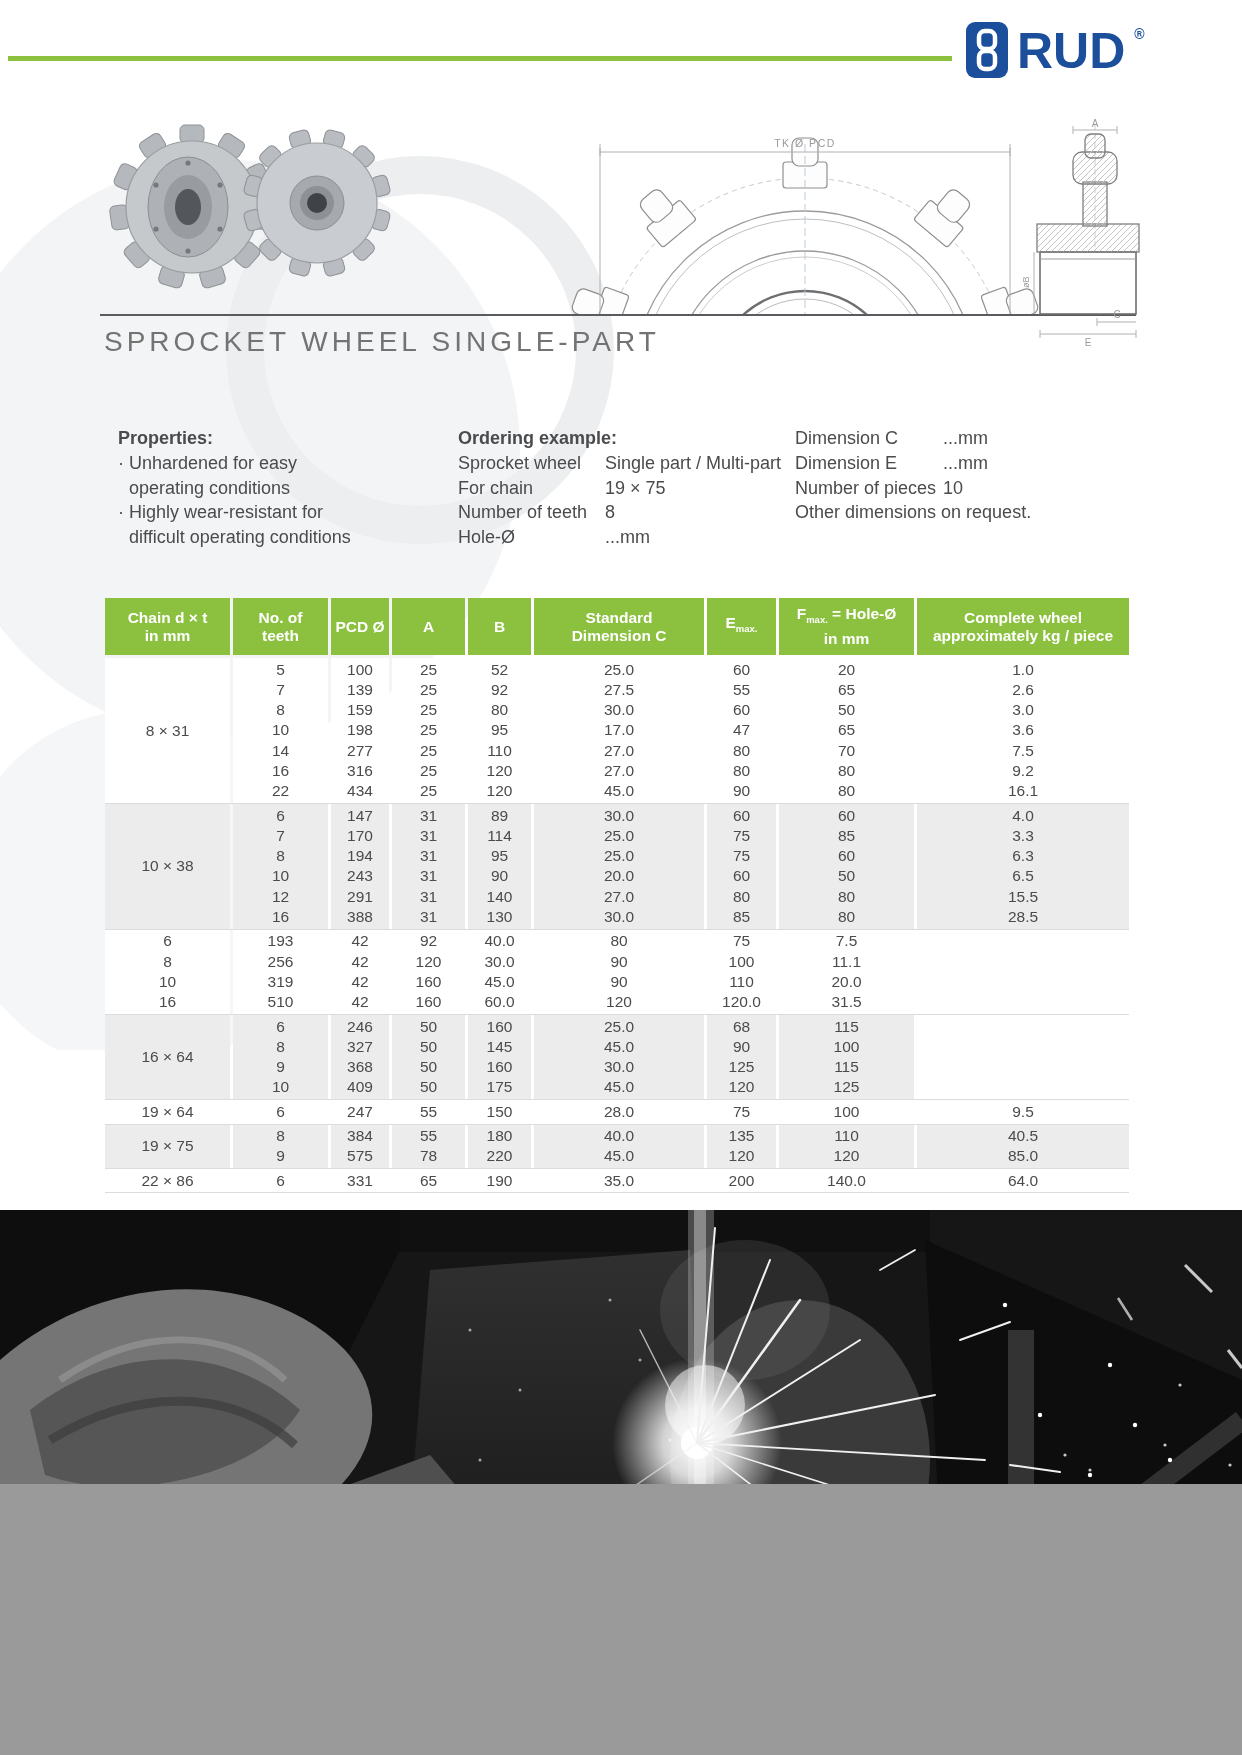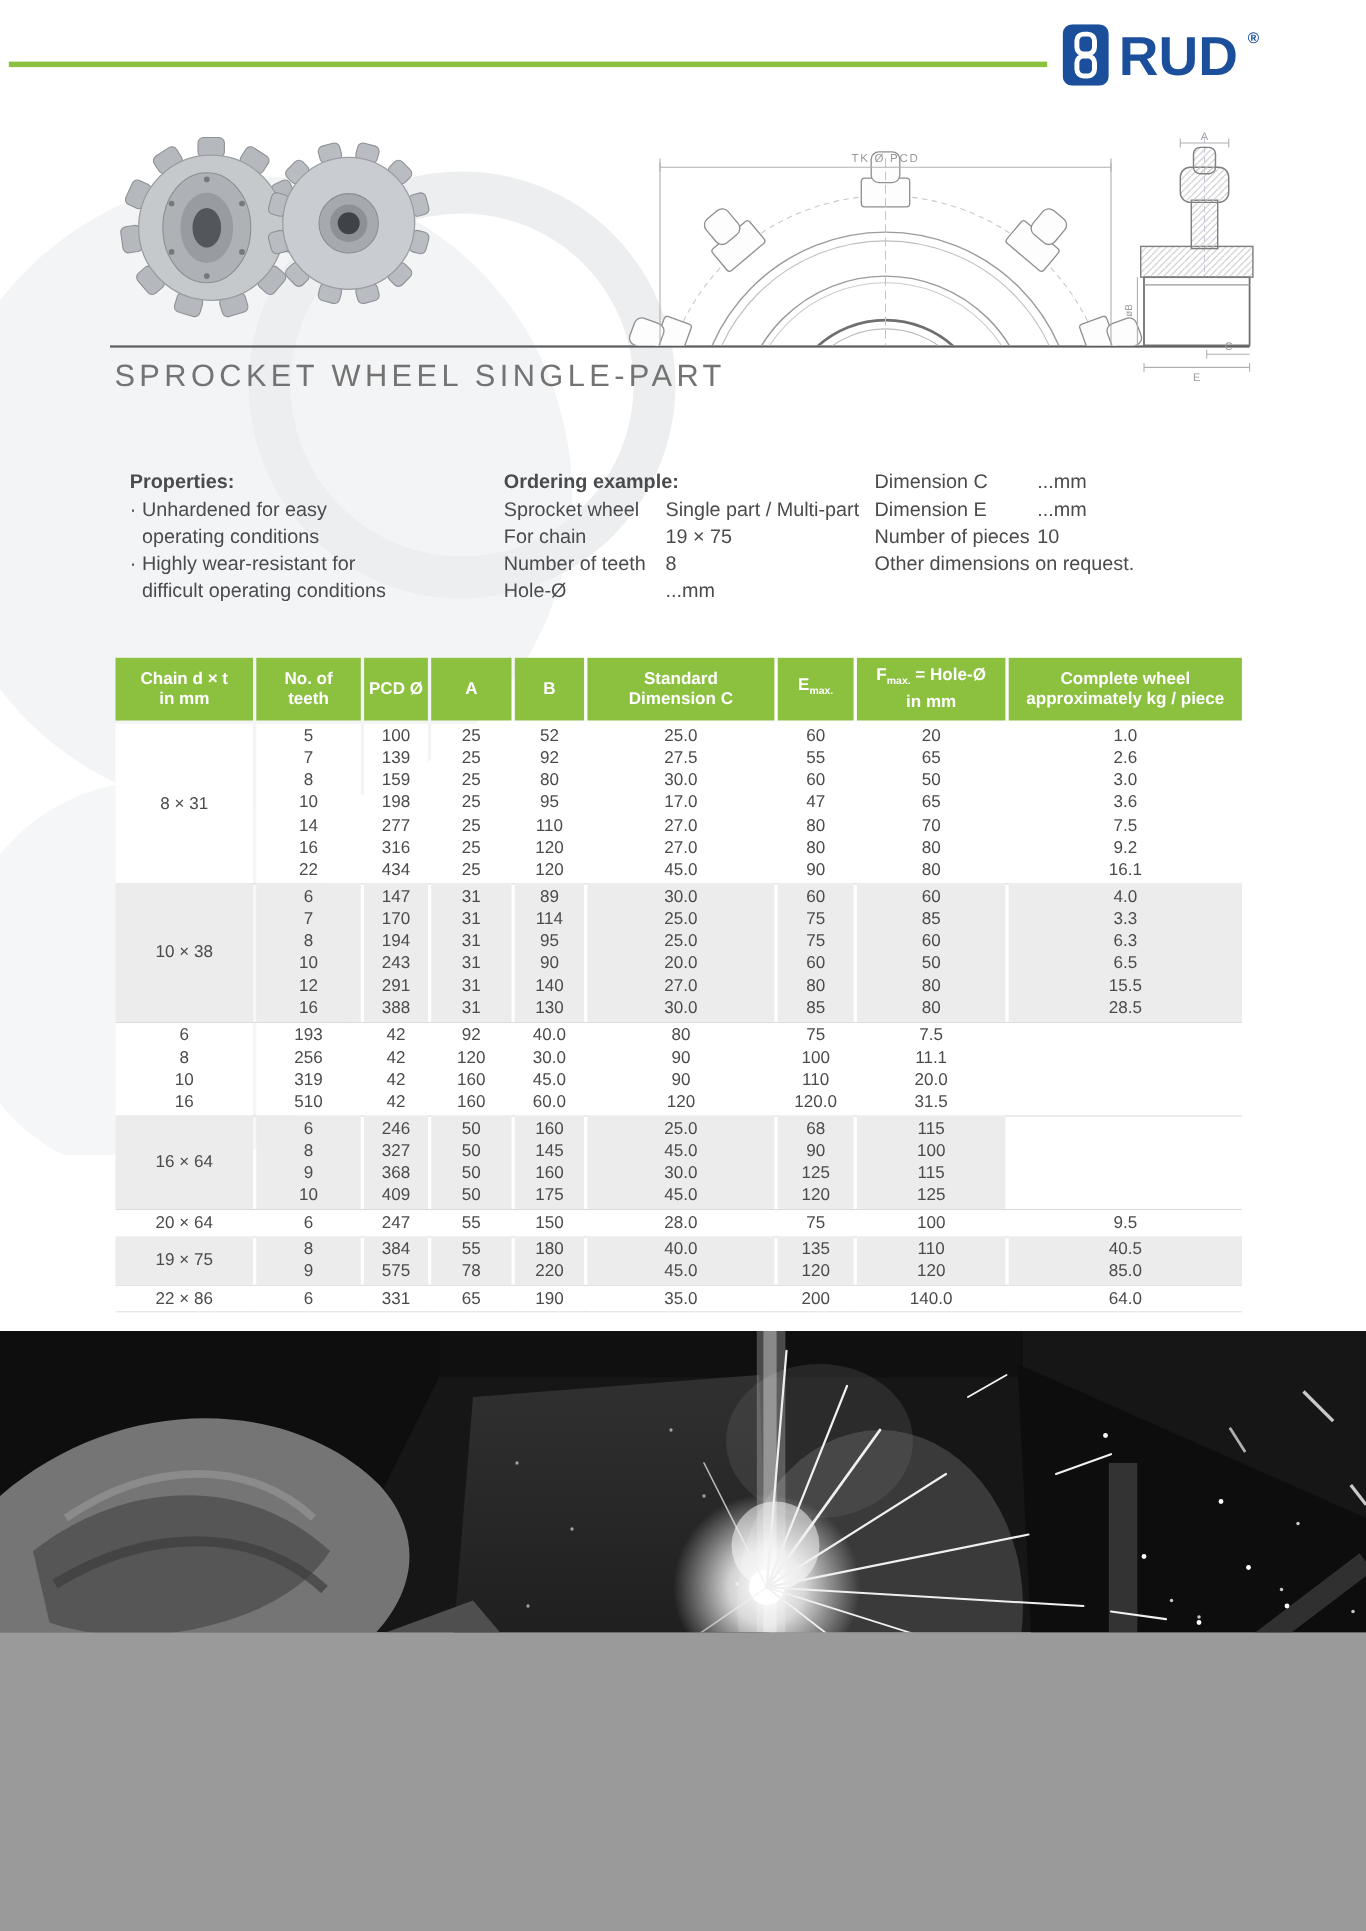--- a/index.html
+++ b/index.html
@@ -503,21 +503,21 @@
             <div class="vline">120</div>
           </div>
           <div class="cell vcell">
             <div class="vline">115</div>
             <div class="vline">100</div>
             <div class="vline">115</div>
             <div class="vline">125</div>
           </div>
         </div>
         <div class="group g-white">
-          <div class="cell chain-cell">20 × 64</div>
+          <div class="cell chain-cell">19 × 64</div>
           <div class="cell vcell">
             <div class="vline">6</div>
           </div>
           <div class="cell vcell">
             <div class="vline">247</div>
           </div>
           <div class="cell vcell">
             <div class="vline">55</div>
           </div>
           <div class="cell vcell">

